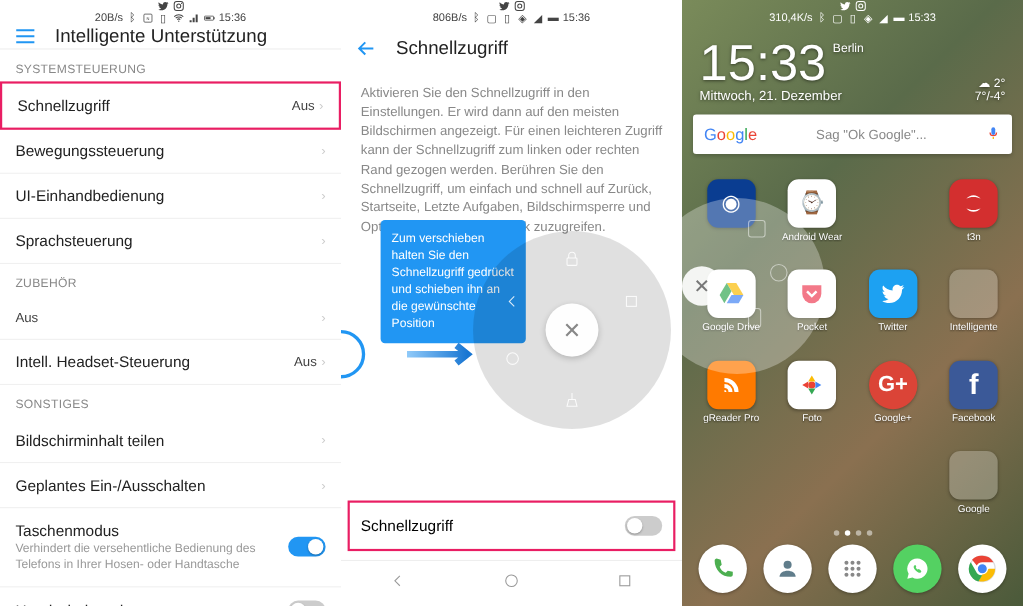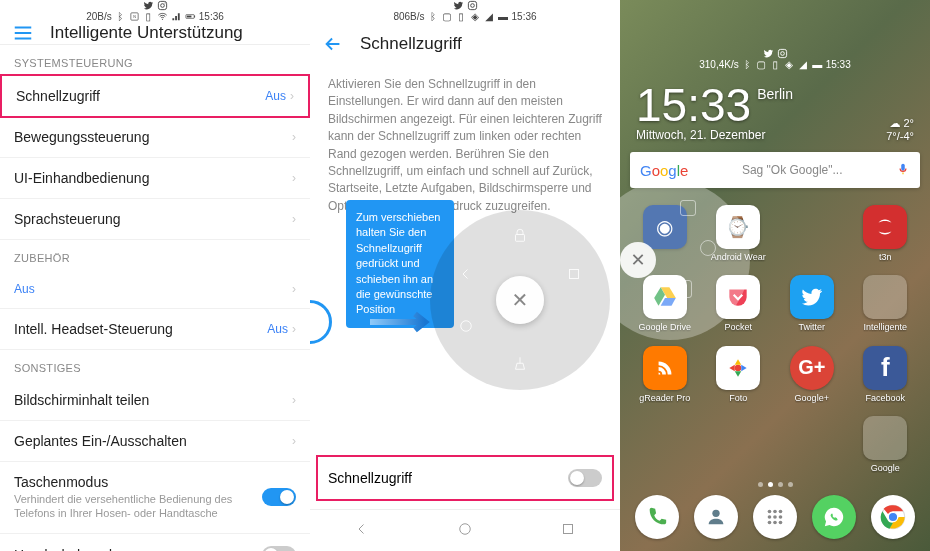--- a/index.html
+++ b/index.html
@@ -2,53 +2,53 @@
 <html><head>
 <meta charset="utf-8">
 <style>
   * { box-sizing: border-box; margin: 0; padding: 0; font-family: -apple-system, "Helvetica Neue", Arial, sans-serif; }
   body { width: 930px; height: 551px; display: flex; background: #000; overflow: hidden; }
   .phone { width: 310px; height: 551px; background: #fff; position: relative; overflow: hidden; display: flex; flex-direction: column; }
   .phone.p3 { background: linear-gradient(135deg,#7a8b5a,#5a6b4a,#8a7050,#4a5a3a); }
 
   
   .status { height: 22px; display: flex; align-items: center; justify-content: space-between; padding: 0 6px; font-size: 10px; color: #444; flex-direction: column; }
-  .p3 .status { color: #fff; margin-top: 48px; }
+  .p3 .status { color: #fff; }
   .status .left, .status .right { display: flex; align-items: center; gap: 3px; }
   .status .ico { width: 11px; height: 11px; display: inline-flex; align-items: center; justify-content: center; }
   .status svg { width: 11px; height: 11px; fill: currentColor; }
 
   
   .header { height: 44px; display: flex; align-items: center; padding: 0 12px; gap: 16px; border-bottom: 1px solid #eee; }
   .p2 .header { border-bottom: none; }
   .header .title { font-size: 17px; font-weight: 400; color: #222; }
   .header .menu-btn, .header .back-btn { width: 22px; height: 22px; display: flex; align-items: center; justify-content: center; color: #2196F3; }
 
   
   .sect-hdr { font-size: 11px; color: #888; padding: 12px 14px 6px; text-transform: uppercase; letter-spacing: .3px; }
   .row { display: flex; align-items: center; padding: 12px 14px; border-bottom: 1px solid #f0f0f0; font-size: 14px; color: #222; justify-content: space-between; }
   .row .lbl { flex: 1; }
-  .row .val { font-size: 12px; color: #3b82f6; margin-right: 4px; }
+  .row .val { font-size: 12px; color: #404040; margin-right: 4px; }
   .row .chev { color: #ccc; font-size: 12px; }
   .row .sub { font-size: 11px; color: #999; line-height: 1.3; margin-top: 2px; max-width: 220px; }
   .row.hl { border: 2px solid #e91e63; margin: -1px 0; }
 
   
   .toggle { width: 34px; height: 18px; border-radius: 9px; background: #ccc; position: relative; }
   .toggle::after { content: ""; width: 14px; height: 14px; background: #fff; border-radius: 50%; position: absolute; top: 2px; left: 2px; box-shadow: 0 1px 2px rgba(0,0,0,.3); }
   .toggle.on { background: #2196F3; }
   .toggle.on::after { left: 18px; }
 
   
   .nav { height: 42px; margin-top: auto; display: flex; align-items: center; justify-content: space-around; border-top: 1px solid #eee; color: #999; background: #fff; }
   .nav svg { width: 18px; height: 18px; stroke: #999; fill: none; stroke-width: 1.3; }
 
   
   .desc { font-size: 12px; color: #888; line-height: 1.45; padding: 10px 18px 8px; }
-  .tooltip { position: absolute; left: 36px; top: 200px; width: 108px; background: #2196F3; color: #fff; font-size: 11px; line-height: 1.4; padding: 10px; border-radius: 4px; }
+  .tooltip { position: absolute; left: 36px; top: 200px; width: 132px; background: #2196F3; color: #fff; font-size: 11px; line-height: 1.4; padding: 10px; border-radius: 4px; }
   .arrow { position: absolute; left: 60px; top: 310px; width: 70px; height: 24px; }
   .arrow svg { width: 100%; height: 100%; }
 
   .floatnav { position: absolute; left: 120px; top: 210px; width: 180px; height: 180px; border-radius: 50%; background: rgba(0,0,0,.12); }
   .floatnav .cir { position: absolute; width: 48px; height: 48px; border-radius: 50%; background: rgba(255,255,255,.95); left: 66px; top: 66px; display: flex; align-items: center; justify-content: center; color: #888; font-size: 20px; box-shadow: 0 2px 6px rgba(0,0,0,.2); }
   .floatnav .mini { position: absolute; width: 24px; height: 24px; display: flex; align-items: center; justify-content: center; color: rgba(255,255,255,.75); }
   .floatnav .mini svg { width: 18px; height: 18px; stroke: rgba(255,255,255,.85); fill: none; stroke-width: 1.3; }
 
   .halfcir { position: absolute; left: -22px; top: 300px; width: 44px; height: 44px; border-radius: 50%; border: 3px solid #2196F3; }
 
@@ -311,21 +311,21 @@
       <span class="ico">◢</span>
       <span class="ico">▬</span>
       <span>15:33</span>
     </div>
   </div>
   <div class="clock">
     <div class="wx-row">
       <div>
         <div class="time">
             <span>15:33</span>
-            <span style="font-size:14px;margin-top:8px">Berlin</span>
+            <span style="font-size:11px;margin-top:8px">Berlin</span>
           </div>
         <div class="date">Mittwoch, 21. Dezember</div>
       </div>
       <div class="wx">
         <div>☁ <span>2°</span></div>
         <div>7°/-4°</div>
       </div>
     </div>
   </div>
   <div class="gbar">

